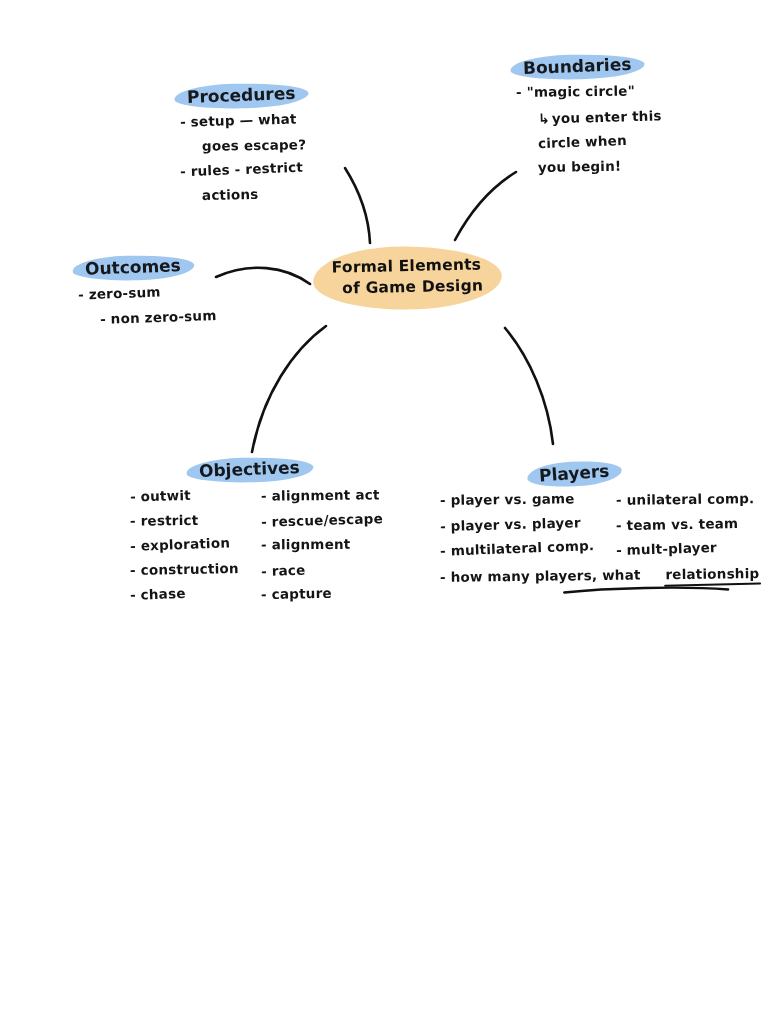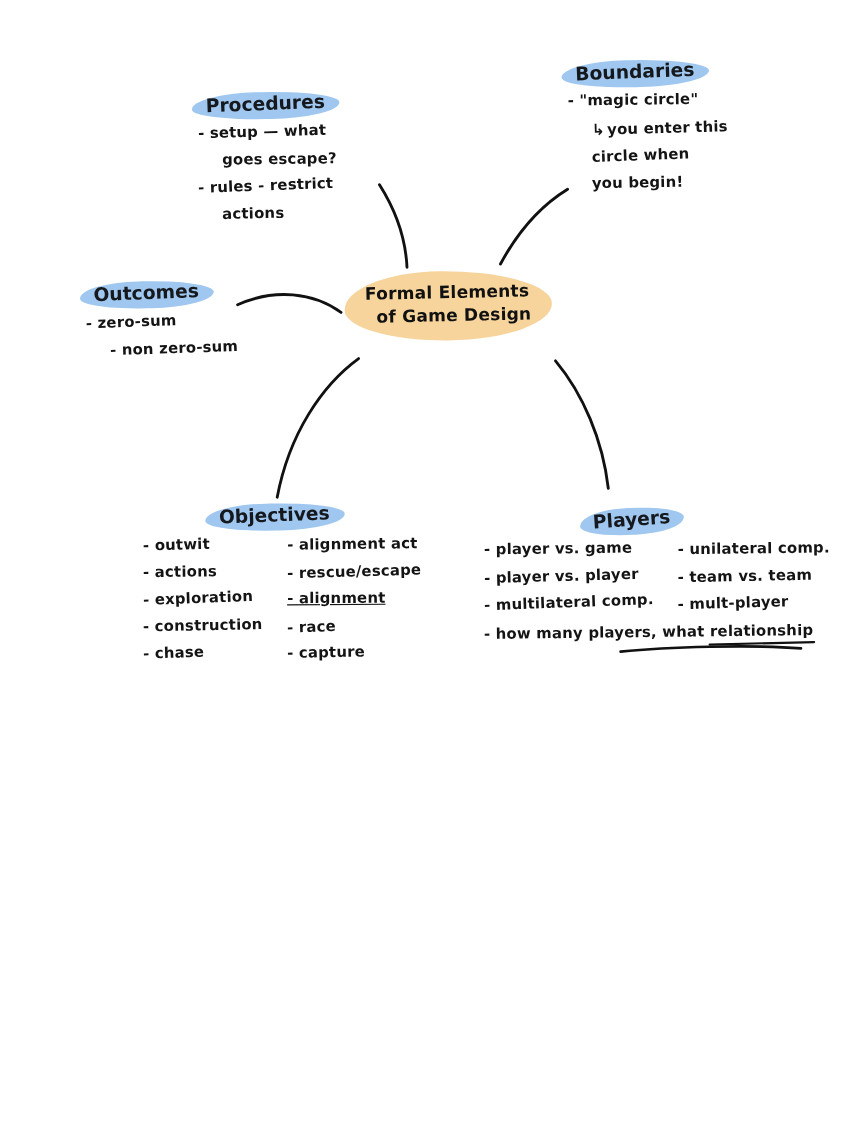--- a/index.html
+++ b/index.html
@@ -79,21 +79,21 @@
     font-size: 14px;
     margin-right: 2px;
   }
 
   
   .j1 { transform: rotate(-1.6deg); }
   .j2 { transform: rotate(-0.7deg); }
   .j3 { transform: rotate(-2.1deg); }
   .j4 { transform: rotate(-1.1deg); }
   .j5 { transform: rotate(-1.9deg); }
-  .j6 { transform: rotate(-0.4deg); text-decoration: underline; }
+  .j6 { transform: rotate(-0.4deg); }
 
   
   #center-node {
     position: absolute;
     left: 316px;
     top: 248px;
     padding: 8px 16px 10px 16px;
     transform: rotate(-1.2deg);
   }
   #center-node::before {
@@ -124,20 +124,21 @@
   .col-a { margin-right: 22px; }
 
   
   .fullwide {
     margin-top: 2px;
     position: relative;
   }
   .underlined {
     position: relative;
     display: inline-block;
+    margin-left: 20px;
   }
   .underlined::after {
     content: "";
     position: absolute;
     left: -1px;
     right: -2px;
     bottom: -4px;
     height: 2px;
     background: #111111;
     border-radius: 2px;
@@ -218,21 +219,21 @@
       <div class="item hw j3">- zero-sum</div>
       <div class="item hw j5 sub">- non zero-sum</div>
     </div>
   </div>
 
   <div class="branch" id="branch-objectives">
     <div class="branch-title">Objectives</div>
     <div class="cols">
       <div class="col-a">
         <div class="item hw j1">- outwit</div>
-        <div class="item hw j2">- actions</div>
+        <div class="item hw j2">- restrict</div>
         <div class="item hw j3">- exploration</div>
         <div class="item hw j4">- construction</div>
         <div class="item hw j5">- chase</div>
       </div>
       <div class="col-b">
         <div class="item hw j2">- alignment act</div>
         <div class="item hw j1">- rescue/escape</div>
         <div class="item hw j6">- alignment</div>
         <div class="item hw j3">- race</div>
         <div class="item hw j4">- capture</div>

